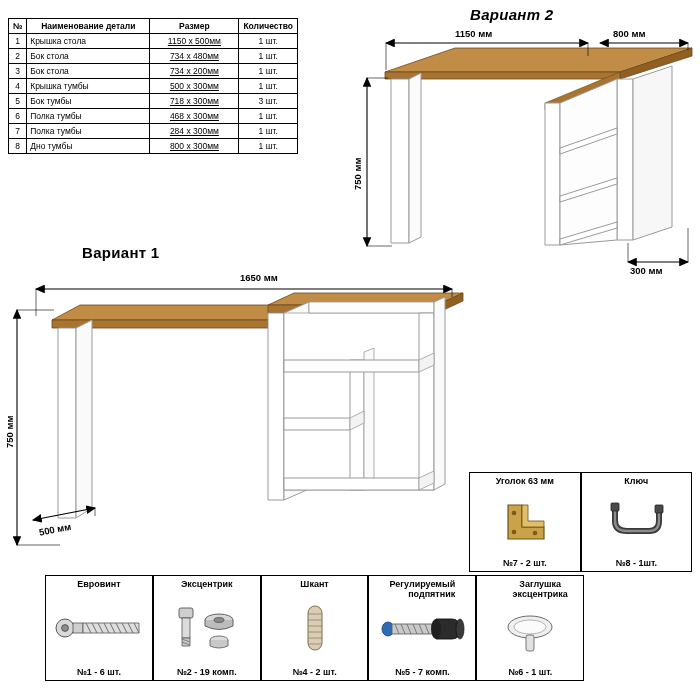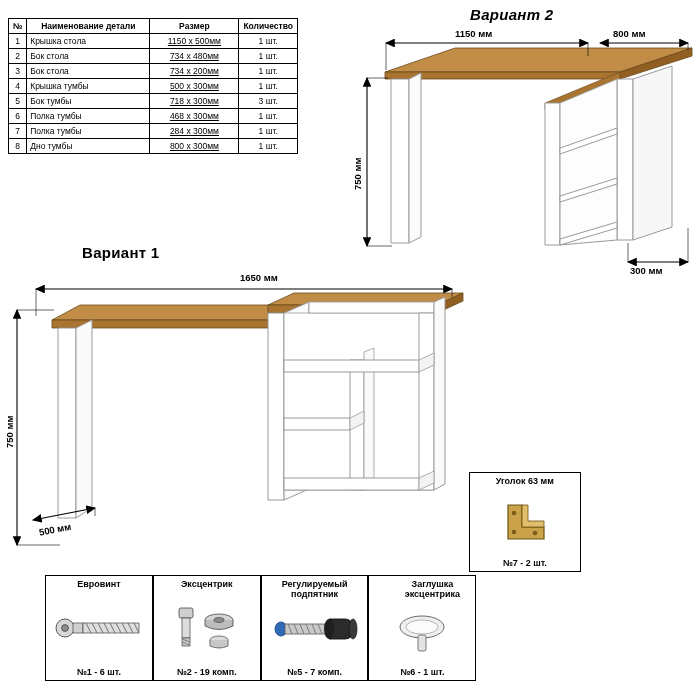--- a/index.html
+++ b/index.html
@@ -264,20 +264,32 @@
         <polygon points="10,4 24,4 24,26 46,26 46,38 10,38" fill="#c9a24a" stroke="#6d5212" stroke-width="1.2"></polygon>
         <polygon points="24,4 24,26 46,26 46,20 30,20 30,4" fill="#e0be6c" stroke="#6d5212" stroke-width="0.8"></polygon>
         <circle cx="16" cy="12" r="2.3" fill="#7a5c18"></circle>
         <circle cx="16" cy="31" r="2.3" fill="#7a5c18"></circle>
         <circle cx="37" cy="32" r="2.3" fill="#7a5c18"></circle>
       </svg>
     </div>
     <div class="hw-qty">№7 - 2 шт.</div>
   </div>
 
+  <div class="hw-cell">
+    <div class="hw-title">Ключ</div>
+    <div class="hw-art">
+      <svg width="62" height="42" viewBox="0 0 62 42">
+        <path d="M10,8 L10,20 Q10,30 22,30 L44,30 Q54,30 54,20 L54,10" fill="none" stroke="#3a3a3a" stroke-width="6" stroke-linecap="round"></path>
+        <path d="M10,8 L10,20 Q10,30 22,30 L44,30 Q54,30 54,20 L54,10" fill="none" stroke="#8c8c8c" stroke-width="2.4" stroke-linecap="round"></path>
+        <rect x="6" y="2" width="8" height="8" rx="1" fill="#4a4a4a" stroke="#222" stroke-width="0.8"></rect>
+        <rect x="50" y="4" width="8" height="8" rx="1" fill="#4a4a4a" stroke="#222" stroke-width="0.8"></rect>
+      </svg>
+    </div>
+    <div class="hw-qty">№8 - 1шт.</div>
+  </div>
 
 </div>
 
 <div id="hw-bottom" class="hw-grid">
 
   <div class="hw-cell">
     <div class="hw-title">Евровинт</div>
     <div class="hw-art">
       <svg width="92" height="30" viewBox="0 0 92 30">
         <ellipse cx="12" cy="15" rx="9" ry="9" fill="#d8d8d8" stroke="#555" stroke-width="1"></ellipse>
@@ -309,23 +321,35 @@
         <ellipse cx="58" cy="18" rx="5" ry="2.4" fill="#8c8c8c" stroke="#444" stroke-width="0.7"></ellipse>
 
         <ellipse cx="58" cy="38" rx="9" ry="4" fill="#dcdcdc" stroke="#555" stroke-width="0.8"></ellipse>
         <path d="M49,38 L49,44 Q58,48 67,44 L67,38" fill="#c8c8c8" stroke="#555" stroke-width="0.8"></path>
       </svg>
     </div>
     <div class="hw-qty">№2 - 19 комп.</div>
   </div>
 
 
-
-  <div class="hw-cell">
-    <div class="hw-title" style="white-space:pre-line;">Регулируемый
+  <div class="hw-cell">
+    <div class="hw-title">Шкант</div>
+    <div class="hw-art">
+      <svg width="40" height="56" viewBox="0 0 40 56">
+        <rect x="13" y="6" width="14" height="44" rx="7" fill="#d9cdb6" stroke="#7a6a4c" stroke-width="1"></rect>
+        <g stroke="#9a8a69" stroke-width="0.9">
+          <path d="M13,14 L27,14 M13,20 L27,20 M13,26 L27,26 M13,32 L27,32 M13,38 L27,38 M13,44 L27,44"></path>
+        </g>
+      </svg>
+    </div>
+    <div class="hw-qty">№4 - 2 шт.</div>
+  </div>
+
+  <div class="hw-cell">
+    <div class="hw-title" style="white-space:pre-line;text-align:right;">Регулируемый
 подпятник</div>
     <div class="hw-art">
       <svg width="92" height="44" viewBox="0 0 92 44">
 
         <ellipse cx="12" cy="18" rx="6" ry="7" fill="#2f6bb5" stroke="#1d4a82" stroke-width="0.9"></ellipse>
         <rect x="16" y="13" width="44" height="10" fill="#c9c9c9" stroke="#555" stroke-width="0.8"></rect>
         <g stroke="#7a7a7a" stroke-width="1">
           <path d="M19,13 L23,23 M25,13 L29,23 M31,13 L35,23 M37,13 L41,23 M43,13 L47,23 M49,13 L53,23 M55,13 L59,23"></path>
         </g>
 

